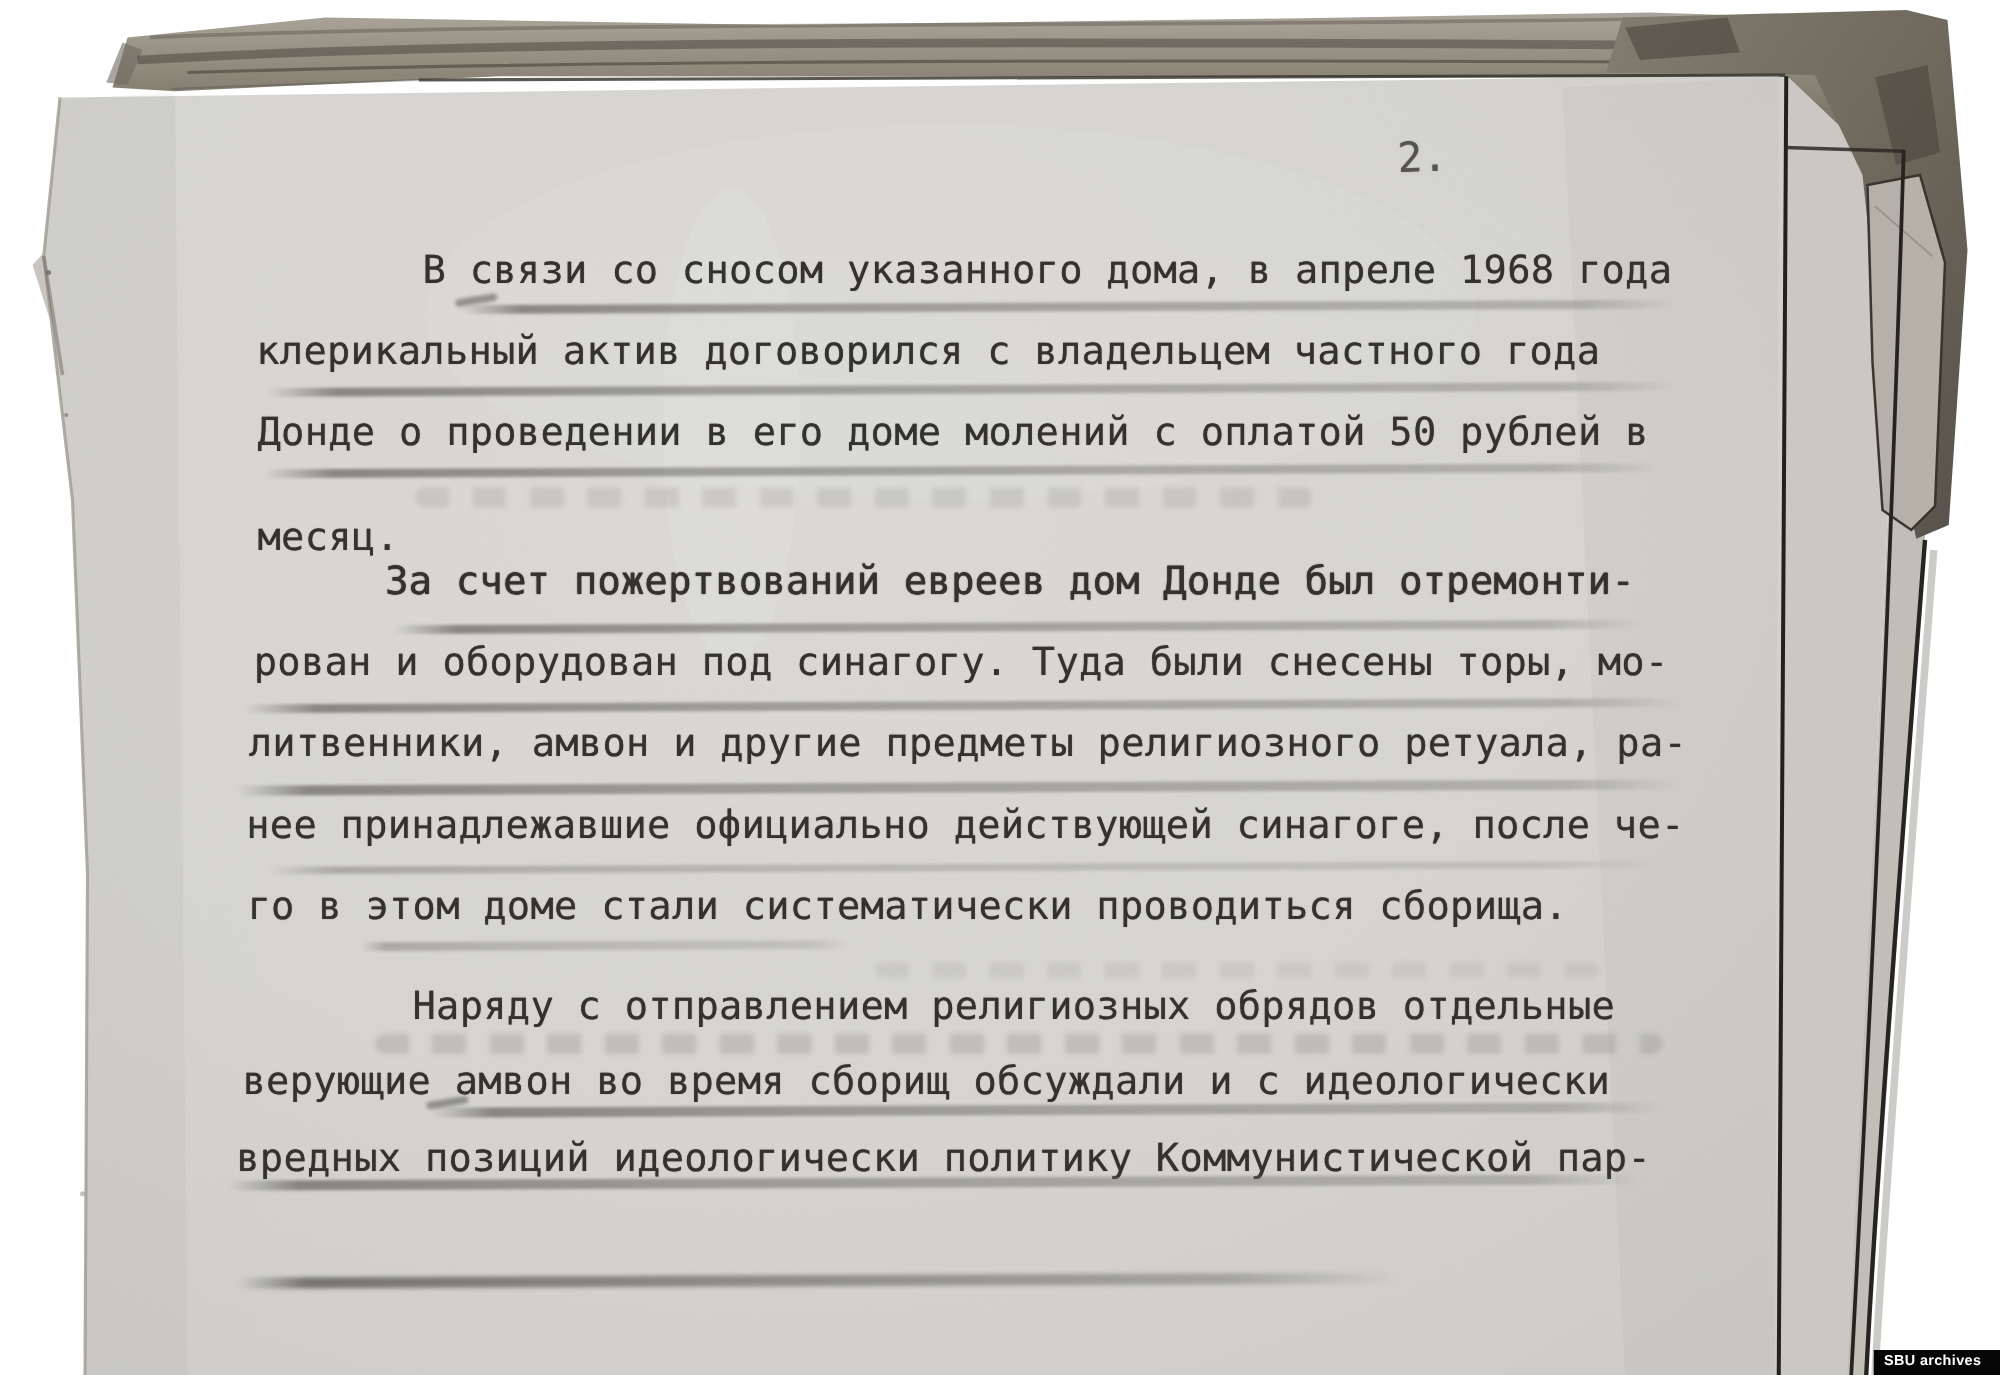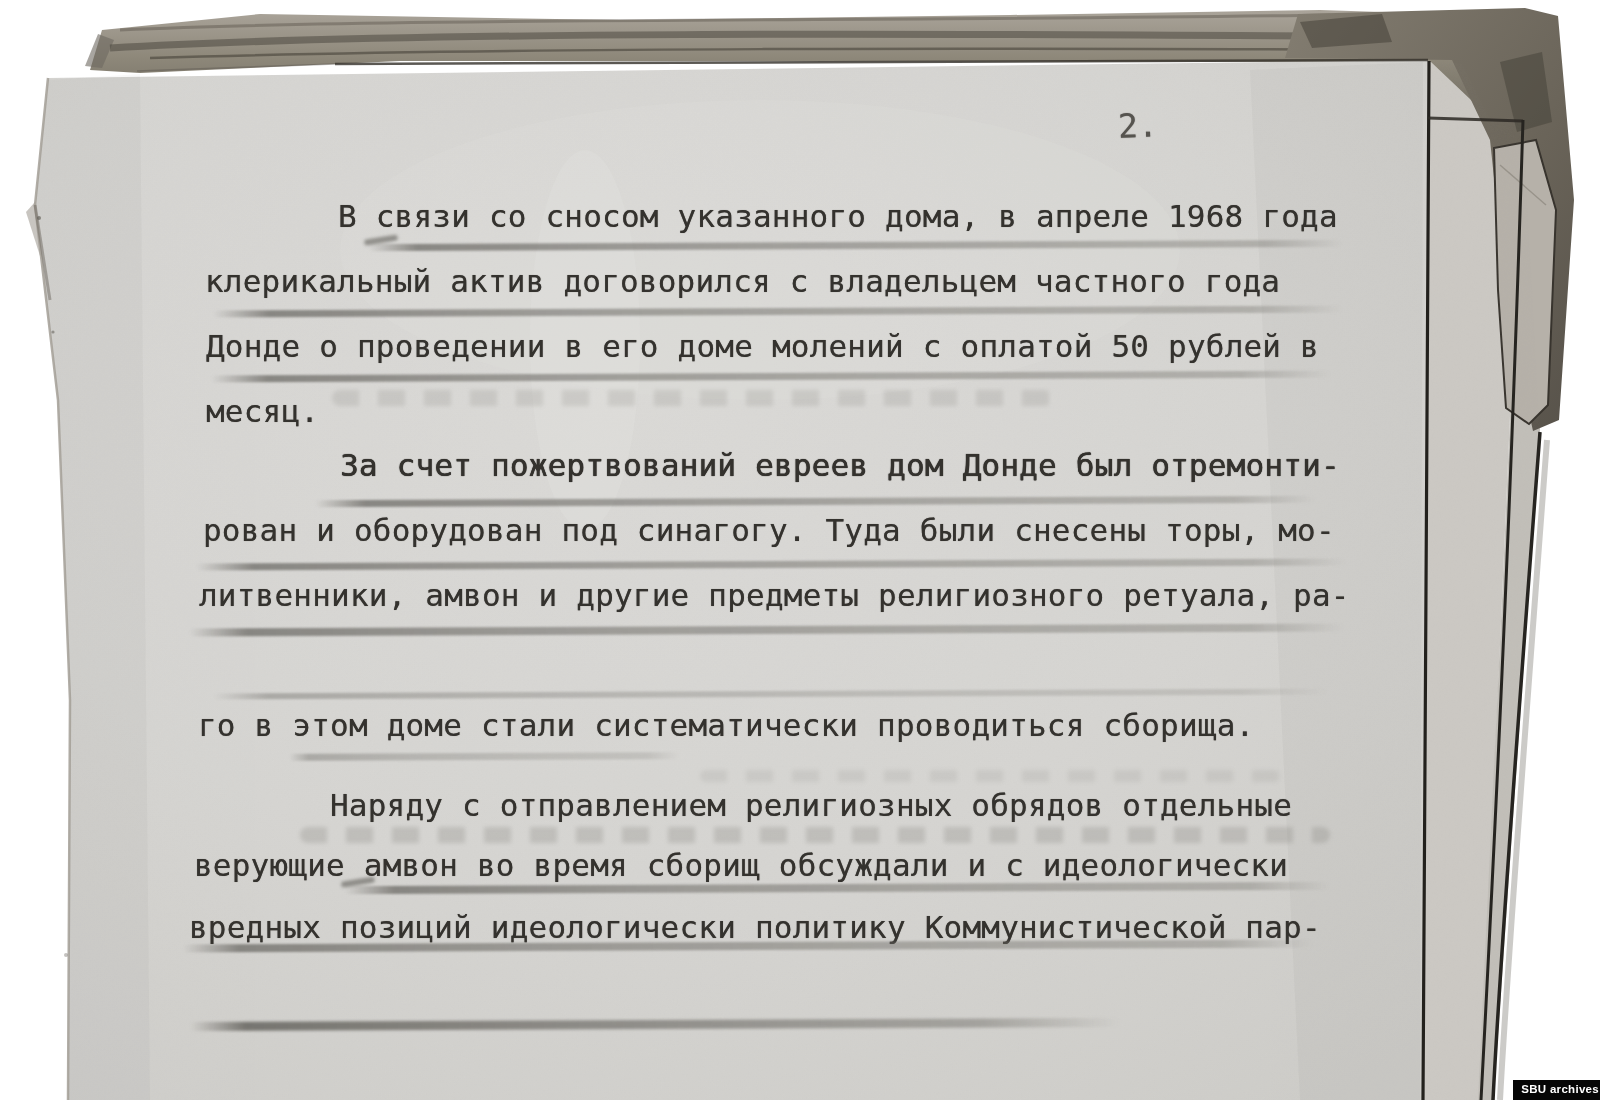--- a/index.html
+++ b/index.html
@@ -1,38 +1,38 @@
 <!DOCTYPE html>
 <html><head>
 <meta charset="utf-8">
 <style>
   html,body{margin:0;padding:0;background:#ffffff;}
   #stage{position:relative;width:1600px;height:1100px;overflow:hidden;background:#ffffff;
          font-family:"DejaVu Sans Mono",monospace;}
   #backdrop{position:absolute;left:0;top:0;width:1600px;height:1100px;}
   .line{position:absolute;font:31px/36px "DejaVu Sans Mono",monospace;color:#34322e;
         letter-spacing:.2px;white-space:pre;text-shadow:0 0 .7px rgba(52,50,46,.75);text-align:center;}
-  .line.heavy{text-shadow:0 0 1.1px rgba(40,38,34,.95), .4px 0 0 rgba(40,38,34,.8);margin-left:32px;}
+  .line.heavy{text-shadow:0 0 1.1px rgba(40,38,34,.95), .4px 0 0 rgba(40,38,34,.8);}
   .pnum{position:absolute;left:1118px;top:108px;font:33px/36px "DejaVu Sans Mono",monospace;
         color:#56544f;transform:rotate(-2deg);text-shadow:0 0 1px rgba(90,88,84,.8);}
   .uline{position:absolute;height:7px;border-radius:6px;filter:blur(1.2px);
          background:linear-gradient(to right,rgba(90,88,83,0) 0%,rgba(88,86,81,.62) 5%,
            rgba(99,97,92,.52) 30%,rgba(110,108,102,.45) 62%,rgba(117,115,109,.38) 92%,
            rgba(117,115,109,0) 100%);transform:rotate(-.25deg);}
   .uline.faint{opacity:.55;}
   .uline.strong{filter:blur(1.6px);
          background:linear-gradient(to right,rgba(80,78,73,0) 0%,rgba(80,78,73,.7) 6%,
            rgba(92,90,85,.6) 40%,rgba(108,106,100,.45) 85%,rgba(108,106,100,0) 100%);}
   .hk{position:absolute;left:-4px;top:-7px;width:34px;height:6px;border-radius:5px;
       background:rgba(86,84,79,.55);filter:blur(1px);transform:rotate(-9deg);display:block;}
   .ghost{position:absolute;border-radius:8px;filter:blur(2.3px);
       background:repeating-linear-gradient(90deg,rgba(108,106,100,.55) 0px,rgba(108,106,100,.55) 27px,
         rgba(108,106,100,0) 27px,rgba(108,106,100,0) 46px);}
   .wm{position:absolute;right:0;bottom:0;background:#060606;color:#ffffff;
-      font:bold 11.5px/13px "Liberation Sans",sans-serif;padding:3px 1px 4px 8px;
+      font:bold 11.5px/13px "Liberation Sans",sans-serif;padding:3px 15px 4px 8px;
       letter-spacing:.3px;}
 </style>
 </head>
 <body>
 
 <div id="stage">
 
   <svg id="backdrop" viewBox="0 0 1600 1100" xmlns="http://www.w3.org/2000/svg">
     <defs>
       <radialGradient id="paperGrad" cx="42%" cy="32%" r="85%">
@@ -101,24 +101,25 @@
     <path d="M1523,120 C1512,480 1496,820 1481,1100" stroke="#262420" stroke-width="3" fill="none"></path>
     <path d="M1540,432 C1518,720 1500,960 1493,1100" stroke="#262420" stroke-width="3.5" fill="none"></path>
     <path d="M1547,440 C1525,730 1507,970 1500,1100" stroke="#6e6962" stroke-width="6" fill="none" opacity=".35"></path>
   </svg>
 
   <div class="pnum">2.</div>
 
   <div class="line" style="left:338px;top:198px">В связи со сносом указанного дома, в апреле 1968 года</div>
   <div class="line" style="left:205px;top:263px">клерикальный актив договорился с владельцем частного года</div>
   <div class="line" style="left:206px;top:328px">Донде о проведении в его доме молений с оплатой 50 рублей в</div>
-  <div class="line" style="left:206px;top:393px">месяц.</div>
+  <div class="line" style="left:206px;top:412px">месяц.</div>
   <div class="line heavy" style="left:308px;top:447px">За счет пожертвований евреев дом Донде был отремонти-</div>
   <div class="line" style="left:199px;top:577px">литвенники, амвон и другие предметы религиозного ретуала, ра-</div>
   <div class="line" style="left:203px;top:512px">рован и оборудован под синагогу. Туда были снесены торы, мо-</div>
+  <div class="line" style="left:197px;top:642px">нее принадлежавшие официально действующей синагоге, после че-</div>
   <div class="line" style="left:198px;top:707px">го в этом доме стали систематически проводиться сборища.</div>
   <div class="line" style="left:330px;top:787px">Наряду с отправлением религиозных обрядов отдельные</div>
   <div class="line" style="left:194px;top:847px">верующие амвон во время сборищ обсуждали и с идеологически</div>
   <div class="line" style="left:189px;top:909px">вредных позиций идеологически политику Коммунистической пар-</div>
 
   <div class="uline" style="left:368px;top:242px;width:975px">
       <i class="hk"></i>
     </div>
   <div class="uline" style="left:213px;top:308px;width:1130px"></div>
   <div class="uline" style="left:211px;top:373px;width:1120px"></div>

